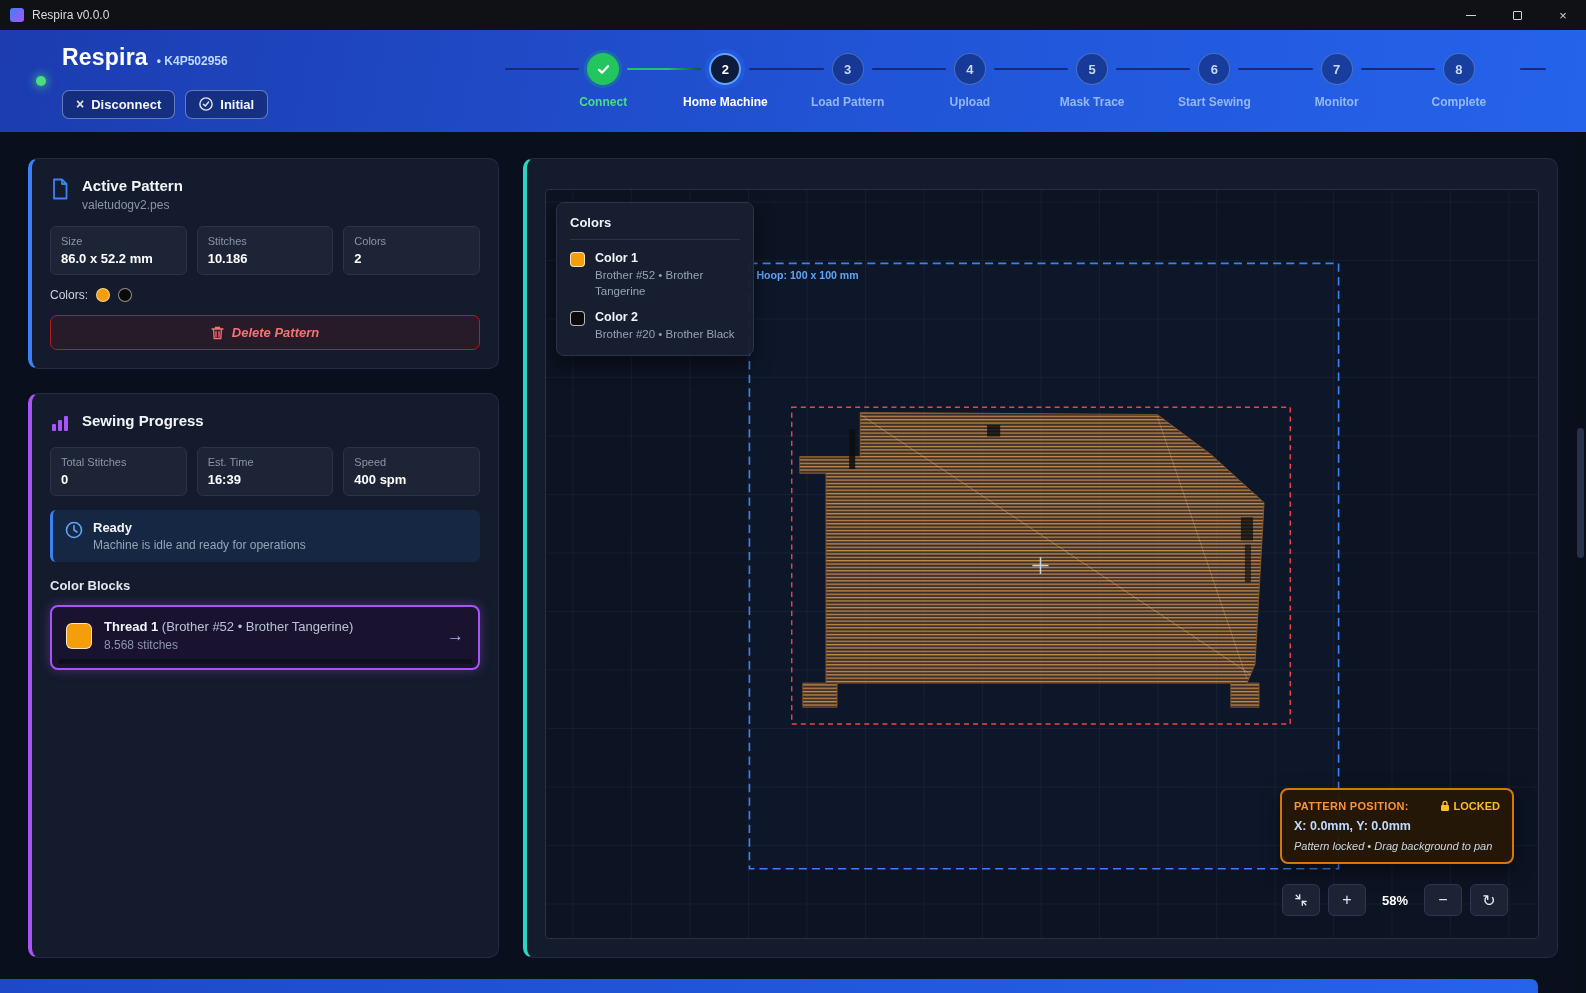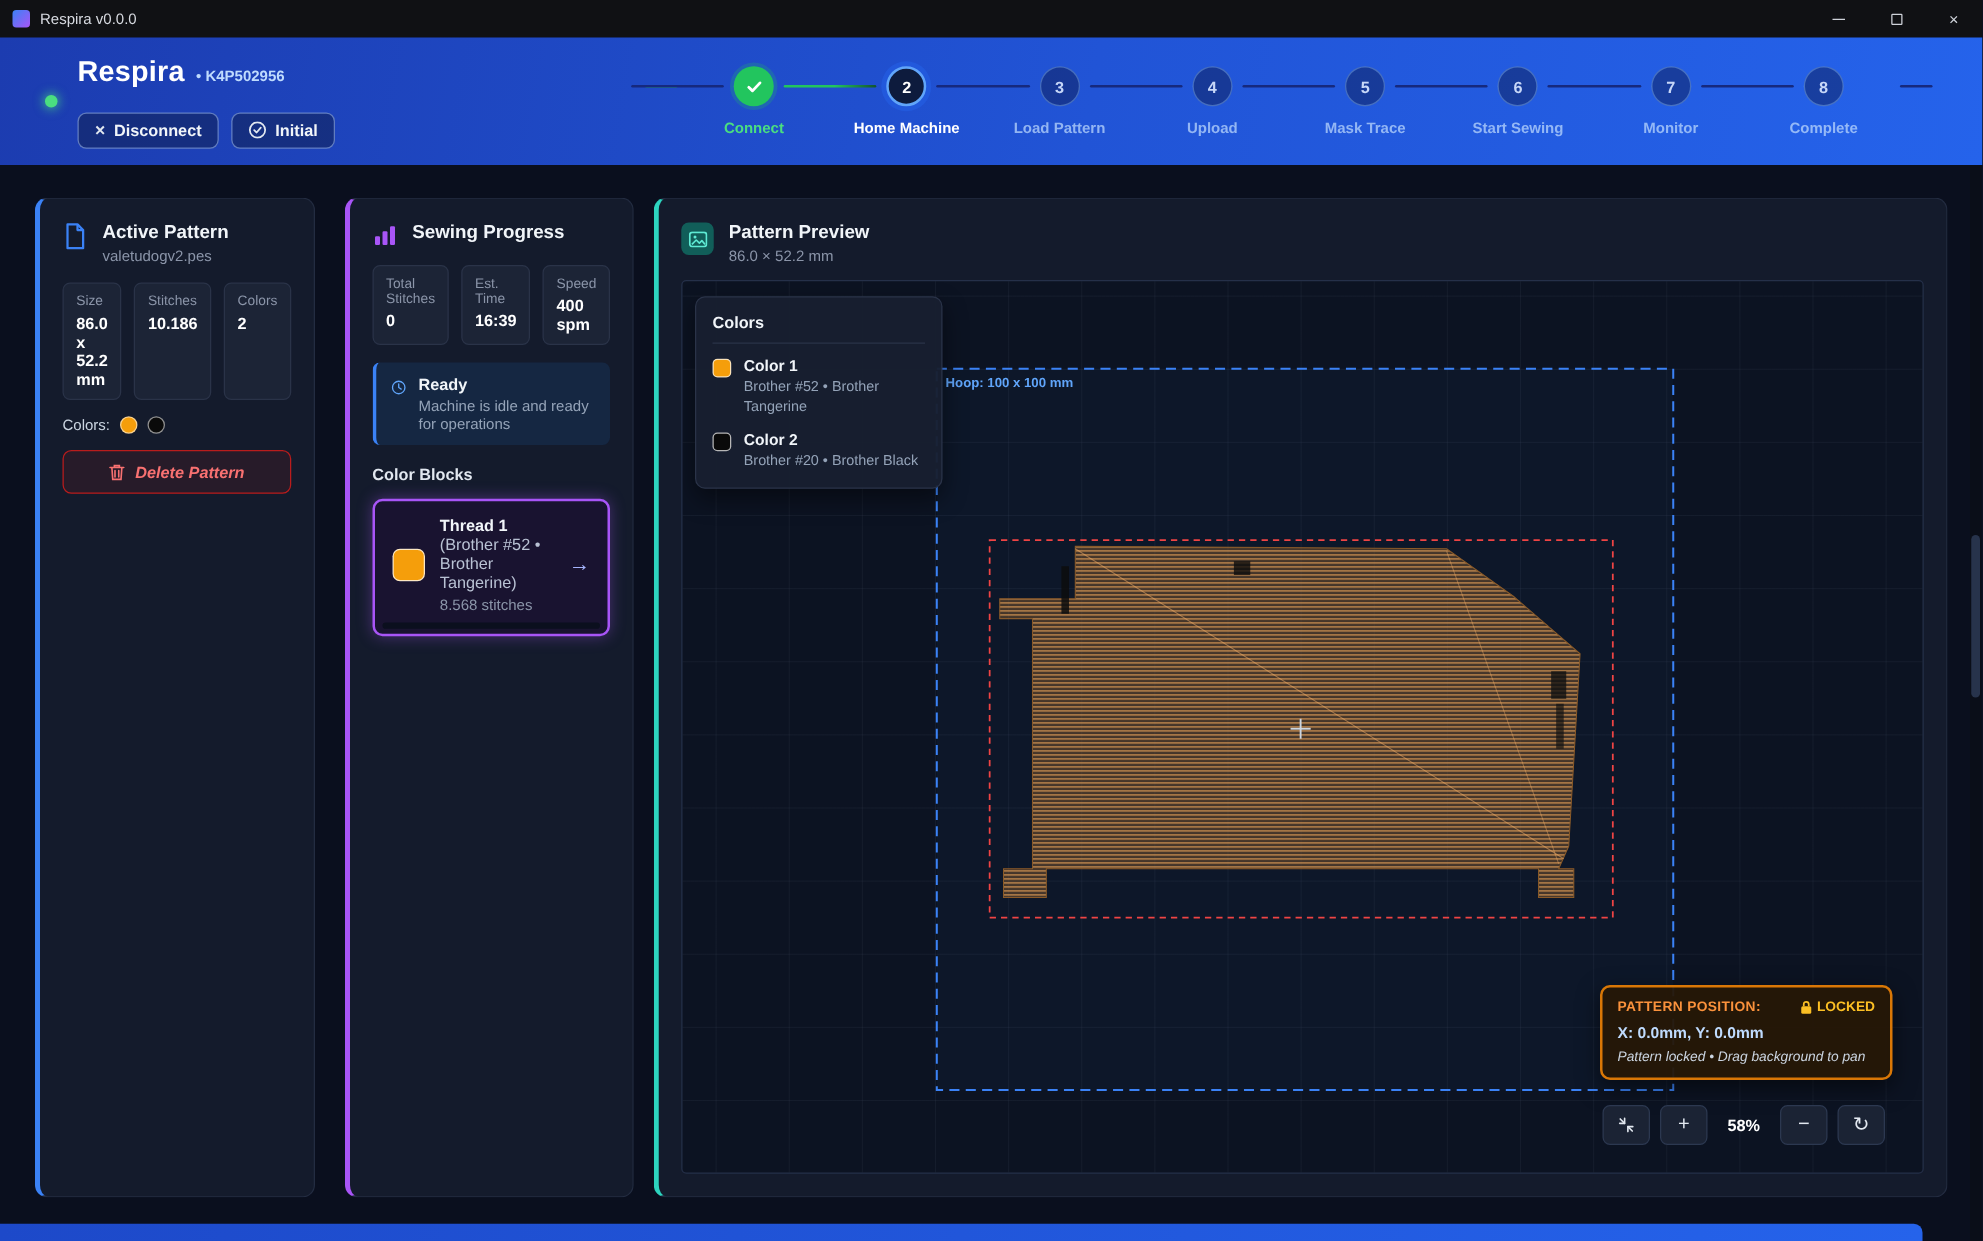--- a/index.html
+++ b/index.html
@@ -49,21 +49,21 @@
     box-shadow:0 0 0 4px rgba(37,99,235,.45); }
   .s-pend .circle { background:rgba(10,22,70,.45); border:1px solid rgba(147,197,253,.38); color:#c7d7f8; }
   .slabel { margin-top:10px; font-size:12px; }
   .s-done .slabel { color:#4ade80; font-weight:700; }
   .s-active .slabel { color:#ffffff; font-weight:700; }
   .s-pend .slabel { color:rgba(191,219,254,.72); font-weight:600; }
 
   
   .content { position:absolute; top:132px; left:0; width:100%; height:826px;
     padding:26px 28px 0; display:flex; gap:24px; }
-  .left-col { width:471px; flex:none; display:flex; gap:24px; height:800px; }
+  .left-col { width:471px; flex:none; display:flex; flex-direction:column; gap:24px; height:800px; }
   .right-col { flex:1; height:800px; }
 
   .panel { background:#141b2c; border:1px solid #232c41; border-left-width:4px; border-radius:10px;
     padding:18px 18px; }
   .panel-ap { border-left-color:#3b82f6; }
   .panel-sp { border-left-color:#a855f7; flex:1; display:flex; flex-direction:column; }
   .panel-pv { border-left-color:#2dd4bf; height:100%; display:flex; flex-direction:column; }
 
   .panel-head { display:flex; gap:12px; }
   .panel-title { font-size:15px; font-weight:700; color:#f1f5f9; }
@@ -336,33 +336,20 @@
         </div>
         <span class="thread-arrow">→</span>
         <div class="thread-progress"></div>
       </div>
 
     </div>
   </div>
 
   <div class="right-col">
     <div class="panel panel-pv">
-      <div class="panel-head">
-        <span class="icon-box-teal head-icon">
-          <svg class="ic" width="15" height="13" viewBox="0 0 15 13">
-              <rect x="0.8" y="0.8" width="13.4" height="11.4" rx="2" fill="none" stroke="#5eead4" stroke-width="1.4"></rect>
-              <circle cx="5" cy="4.5" r="1.2" fill="#5eead4"></circle>
-              <path d="M2.5 10.5 L6 7 L8.5 9.5 L10.5 7.5 L13 10.5" fill="none" stroke="#5eead4" stroke-width="1.3" stroke-linejoin="round"></path>
-            </svg>
-        </span>
-        <div>
-          <div class="panel-title">Pattern Preview</div>
-          <div class="panel-sub">86.0 × 52.2 mm</div>
-        </div>
-      </div>
 
       <div class="canvas">
         <svg class="canvas-svg" viewBox="0 0 985 713" preserveAspectRatio="none">
 
           <rect x="202" y="70" width="585" height="577" fill="rgba(59,130,246,0.035)" stroke="#3b82f6" stroke-width="1.6" stroke-dasharray="8 5"></rect>
           <text x="209" y="85" fill="#60a5fa" font-size="10.5" font-weight="bold">Hoop: 100 x 100 mm</text>
 
           <rect x="244" y="207" width="495" height="302" fill="none" stroke="#ef4444" stroke-width="1.4" stroke-dasharray="5 4"></rect>
 
           <defs>

